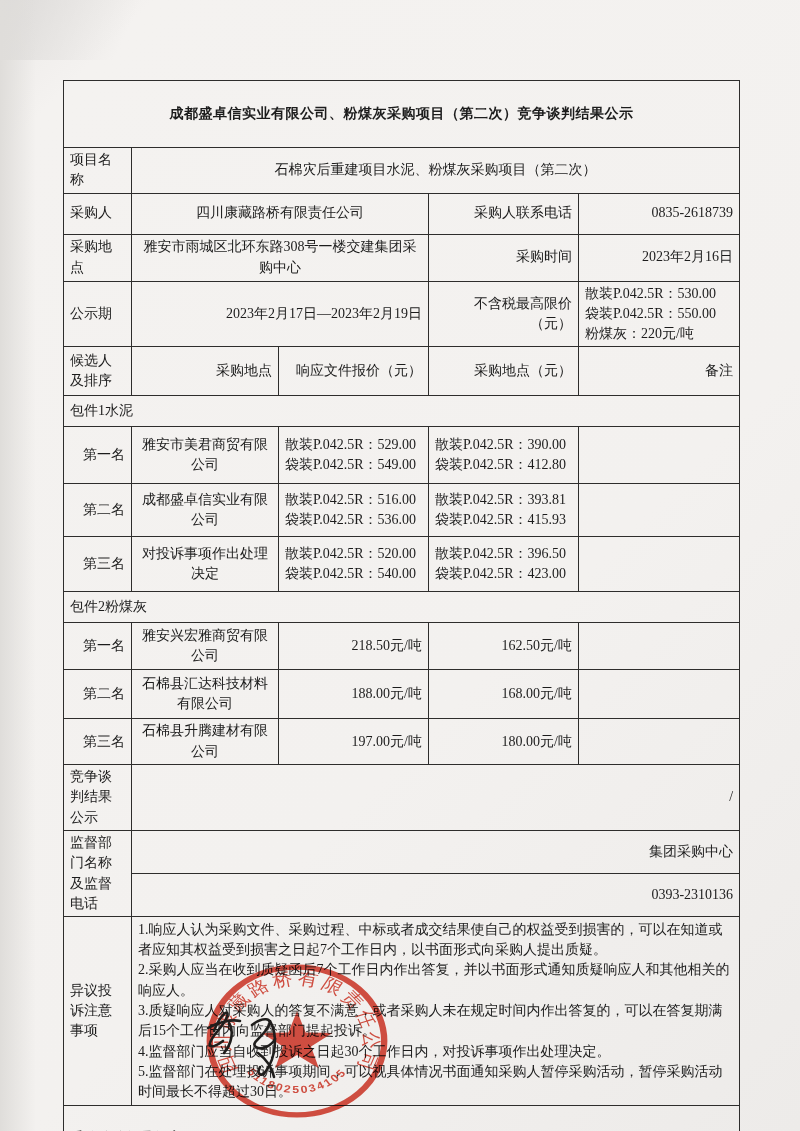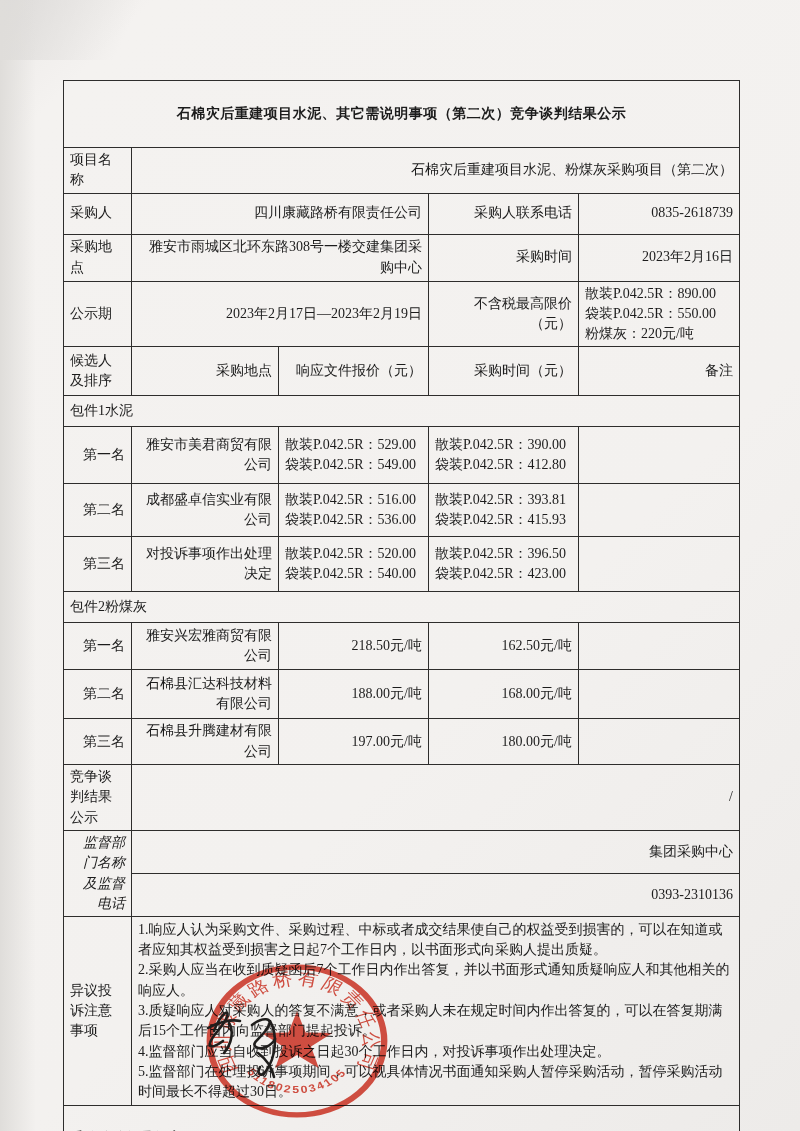--- a/index.html
+++ b/index.html
@@ -36,22 +36,22 @@
     line-height:1.45;
     padding:2px 6px;
     vertical-align:middle;
     word-break:break-all;
   }
   td.title-cell{
     font-size:20px;font-weight:bold;text-align:center;
     letter-spacing:.5px;height:62px;
   }
   td.lbl{padding:2px 4px;}
-  td.lbl-c{text-align:right;padding:2px 2px;font-style:italic;}
-  td.val{text-align:right;margin-left:41px;}
+  td.lbl-c{text-align:left;padding:2px 2px;}
+  td.val{text-align:center;margin-left:41px;}
   td.c{text-align:right;}
   .pre{white-space:pre-line;}
   td.prices{font-size:12.5px;line-height:1.5;padding:2px 4px;}
   td.bid{font-size:13px;line-height:1.55;padding:2px 5px;margin-left:8px;}
   td.pkg{text-align:left;height:26px;}
   td.notes{
     font-size:13.6px;line-height:1.62;padding:4px 8px;
     white-space:pre-line;word-break:break-all;margin-top:44px;
   }
   td.sig-row{height:60px;font-size:14px;}
@@ -76,21 +76,21 @@
 <table class="results">
   <colgroup>
     <col style="width:68px">
       <col style="width:147px">
       <col style="width:150px">
       <col style="width:150px">
       <col style="width:161px">
   </colgroup>
   <tbody>
     <tr>
-      <td class="title-cell" colspan="5">石棉灾后重建项目水泥、其它需说明事项（第二次）竞争谈判结果公示</td>
+      <td class="title-cell" colspan="5">成都盛卓信实业有限公司、粉煤灰采购项目（第二次）竞争谈判结果公示</td>
     </tr>
     <tr>
       <td class="lbl" style="height:34px">项目名称</td>
       <td class="val" colspan="4">石棉灾后重建项目水泥、粉煤灰采购项目（第二次）</td>
     </tr>
     <tr>
       <td class="lbl" style="height:36px">采购人</td>
       <td class="val" colspan="2">四川康藏路桥有限责任公司</td>
       <td class="c">采购人联系电话</td>
       <td class="c">0835-2618739</td>
@@ -99,29 +99,29 @@
       <td class="lbl" style="height:42px">采购地点</td>
       <td class="val" colspan="2">雅安市雨城区北环东路308号一楼交建集团采购中心</td>
       <td class="c">采购时间</td>
       <td class="c">2023年2月16日</td>
     </tr>
     <tr>
       <td class="lbl" style="height:60px">公示期</td>
       <td class="c" colspan="2">2023年2月17日—2023年2月19日</td>
       <td class="c pre">不含税最高限价
 （元）</td>
-      <td class="prices pre">散装P.042.5R：890.00
+      <td class="prices pre">散装P.042.5R：530.00
 袋装P.042.5R：550.00
 粉煤灰：220元/吨</td>
     </tr>
     <tr>
       <td class="lbl" style="height:44px">候选人及排序</td>
       <td class="c">采购地点</td>
       <td class="c">响应文件报价（元）</td>
-      <td class="c">采购时间（元）</td>
+      <td class="c">采购地点（元）</td>
       <td class="c">备注</td>
     </tr>
 
     <tr>
       <td class="pkg" colspan="5">包件1水泥</td>
     </tr>
     <tr>
       <td class="c" style="height:52px">第一名</td>
       <td class="val">雅安市美君商贸有限公司</td>
       <td class="bid pre">散装P.042.5R：529.00

